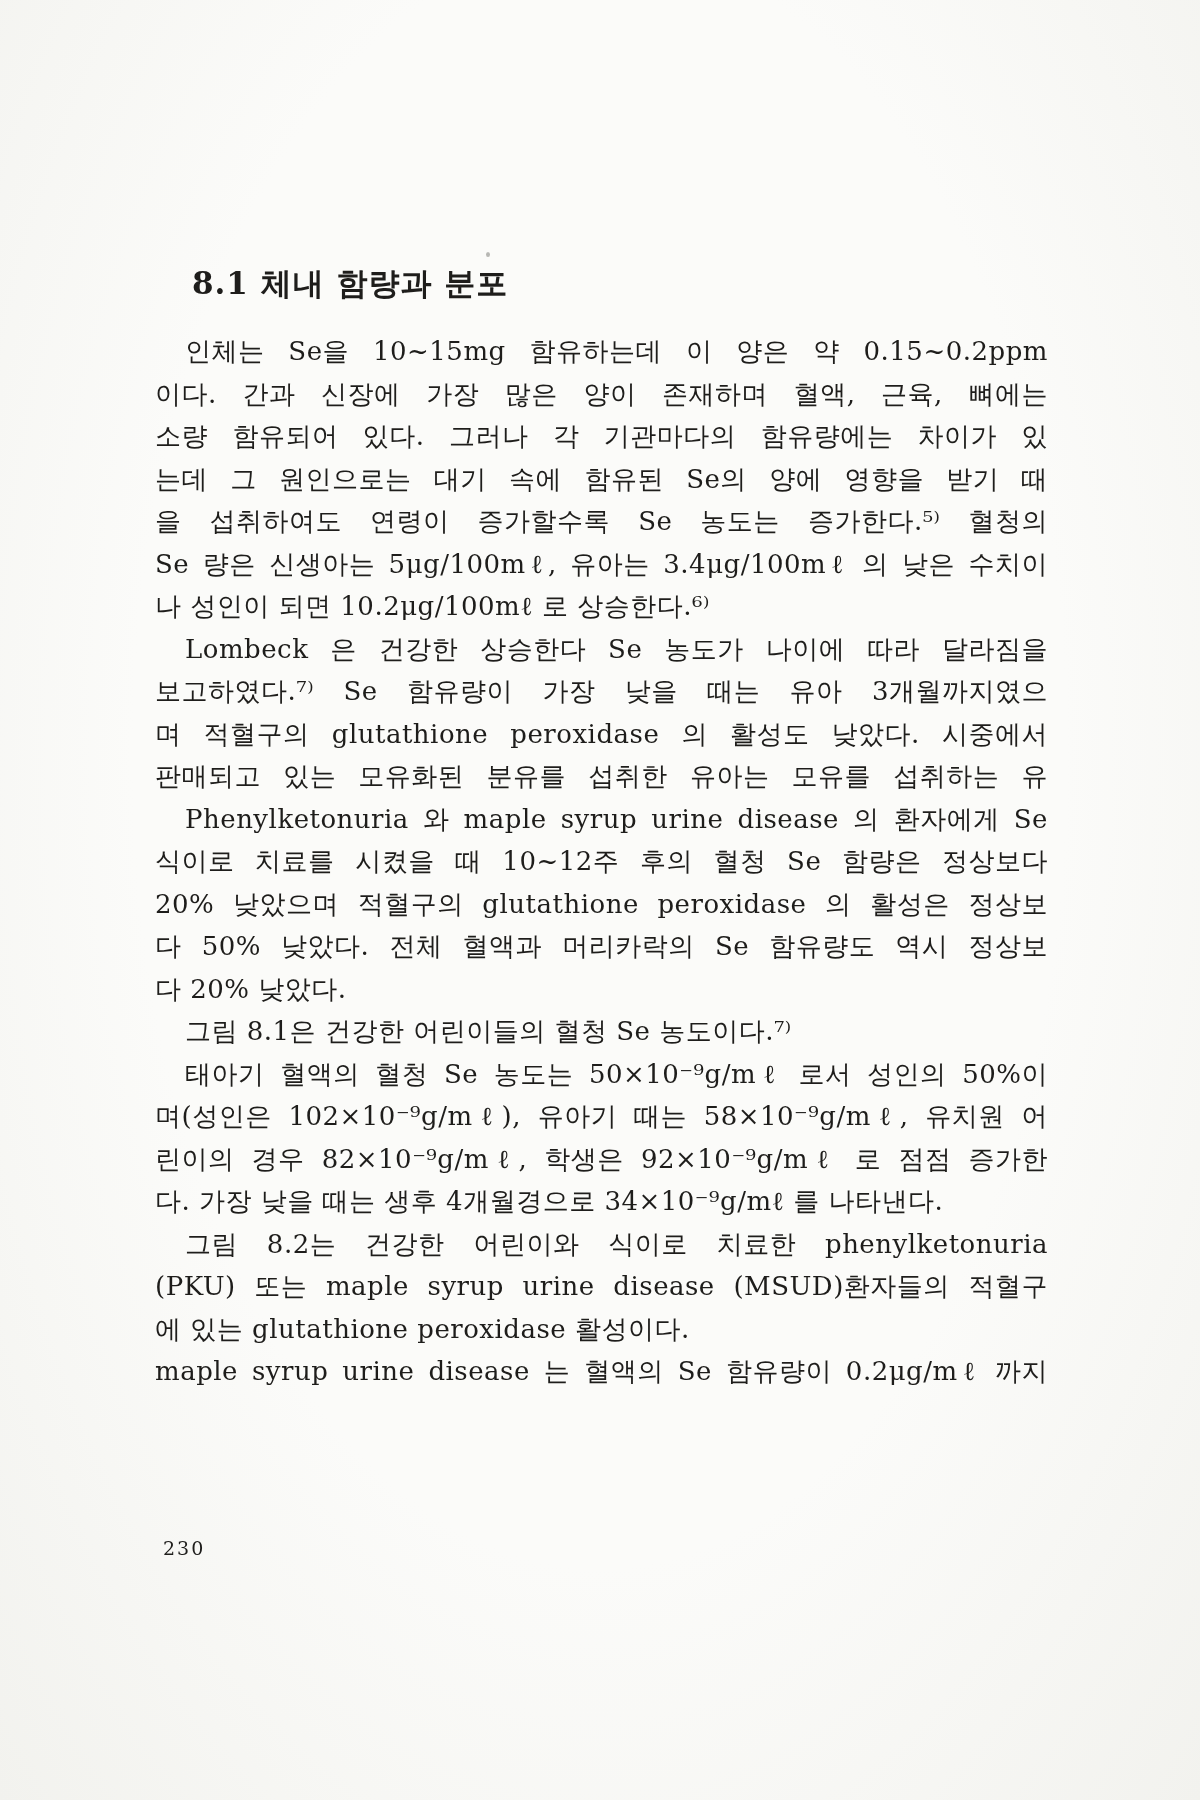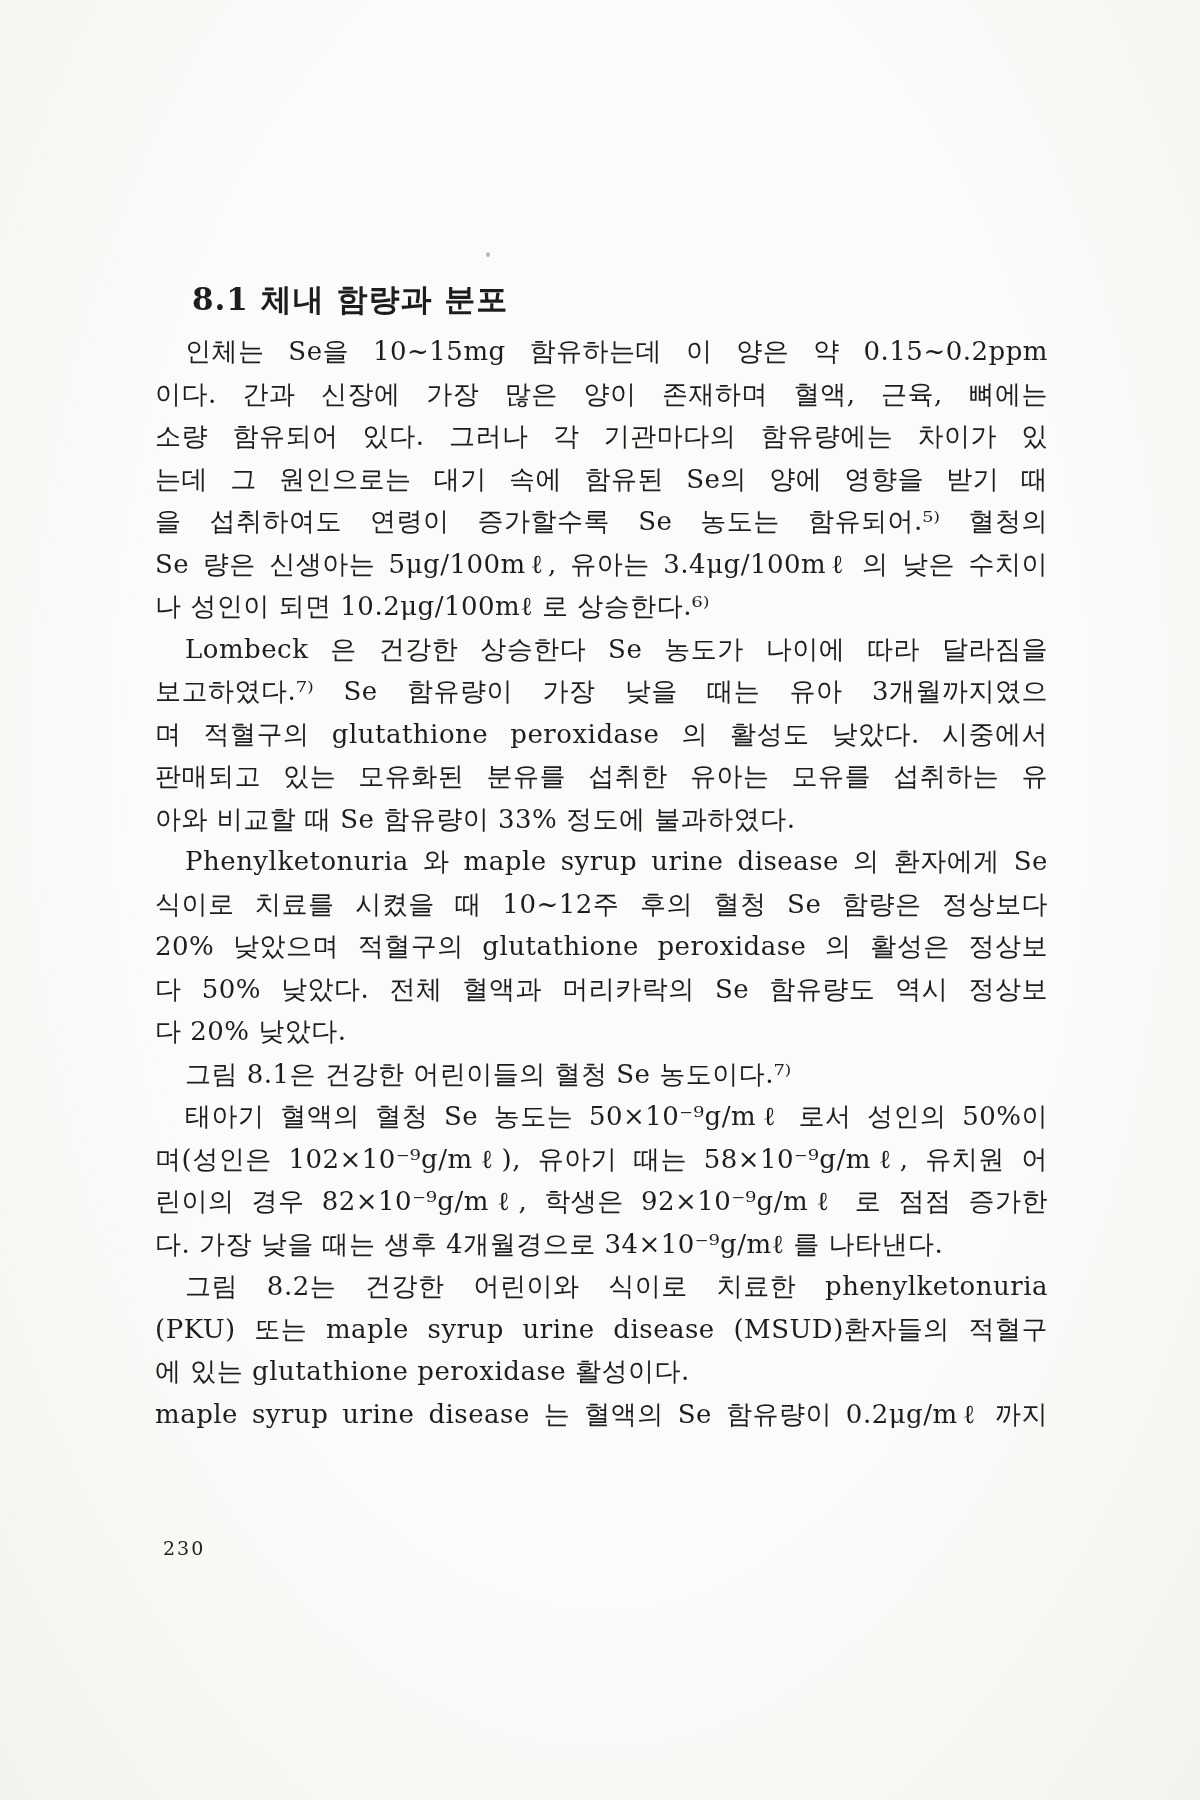--- a/index.html
+++ b/index.html
@@ -26,21 +26,21 @@
     top: 252px;
     width: 4px;
     height: 5px;
     background: #8a8a85;
     border-radius: 50%;
     opacity: .6;
   }
   .heading {
     position: absolute;
     left: 192px;
-    top: 258px;
+    top: 242px;
     font-size: 31px;
     font-weight: 700;
     letter-spacing: 1px;
     white-space: nowrap;
   }
   .body-text {
     position: absolute;
     left: 155px;
     top: 330px;
     width: 893px;
@@ -89,31 +89,30 @@
 
   <h1 class="heading">8.1 체내 함량과 분포</h1>
 
   <div class="body-text">
 
     <div class="para">
       <span class="line jl ind">인체는 Se을 10~15mg 함유하는데 이 양은 약 0.15~0.2ppm</span>
       <span class="line jl">이다. 간과 신장에 가장 많은 양이 존재하며 혈액, 근육, 뼈에는</span>
       <span class="line jl">소량 함유되어 있다. 그러나 각 기관마다의 함유량에는 차이가 있</span>
       <span class="line jl">는데 그 원인으로는 대기 속에 함유된 Se의 양에 영향을 받기 때</span>
-      <span class="line jl">을 섭취하여도 연령이 증가할수록 Se 농도는 함유되어.⁵⁾ 혈청의</span>
+      <span class="line jl">을 섭취하여도 연령이 증가할수록 Se 농도는 증가한다.⁵⁾ 혈청의</span>
       <span class="line jl">Se 량은 신생아는 5μg/100mℓ, 유아는 3.4μg/100mℓ 의 낮은 수치이</span>
       <span class="line">나 성인이 되면 10.2μg/100mℓ 로 상승한다.⁶⁾</span>
     </div>
 
     <div class="para">
       <span class="line jl ind">Lombeck 은 건강한 상승한다 Se 농도가 나이에 따라 달라짐을</span>
       <span class="line jl">보고하였다.⁷⁾ Se 함유량이 가장 낮을 때는 유아 3개월까지였으</span>
       <span class="line jl">며 적혈구의 glutathione peroxidase 의 활성도 낮았다. 시중에서</span>
       <span class="line jl">판매되고 있는 모유화된 분유를 섭취한 유아는 모유를 섭취하는 유</span>
-      <span class="line">아와 비교할 때 Se 함유량이 33% 정도에 불과하였다.</span>
     </div>
 
     <div class="para">
       <span class="line jl ind">Phenylketonuria 와 maple syrup urine disease 의 환자에게 Se</span>
       <span class="line jl">식이로 치료를 시켰을 때 10~12주 후의 혈청 Se 함량은 정상보다</span>
       <span class="line jl">20% 낮았으며 적혈구의 glutathione peroxidase 의 활성은 정상보</span>
       <span class="line jl">다 50% 낮았다. 전체 혈액과 머리카락의 Se 함유량도 역시 정상보</span>
       <span class="line">다 20% 낮았다.</span>
     </div>
 

